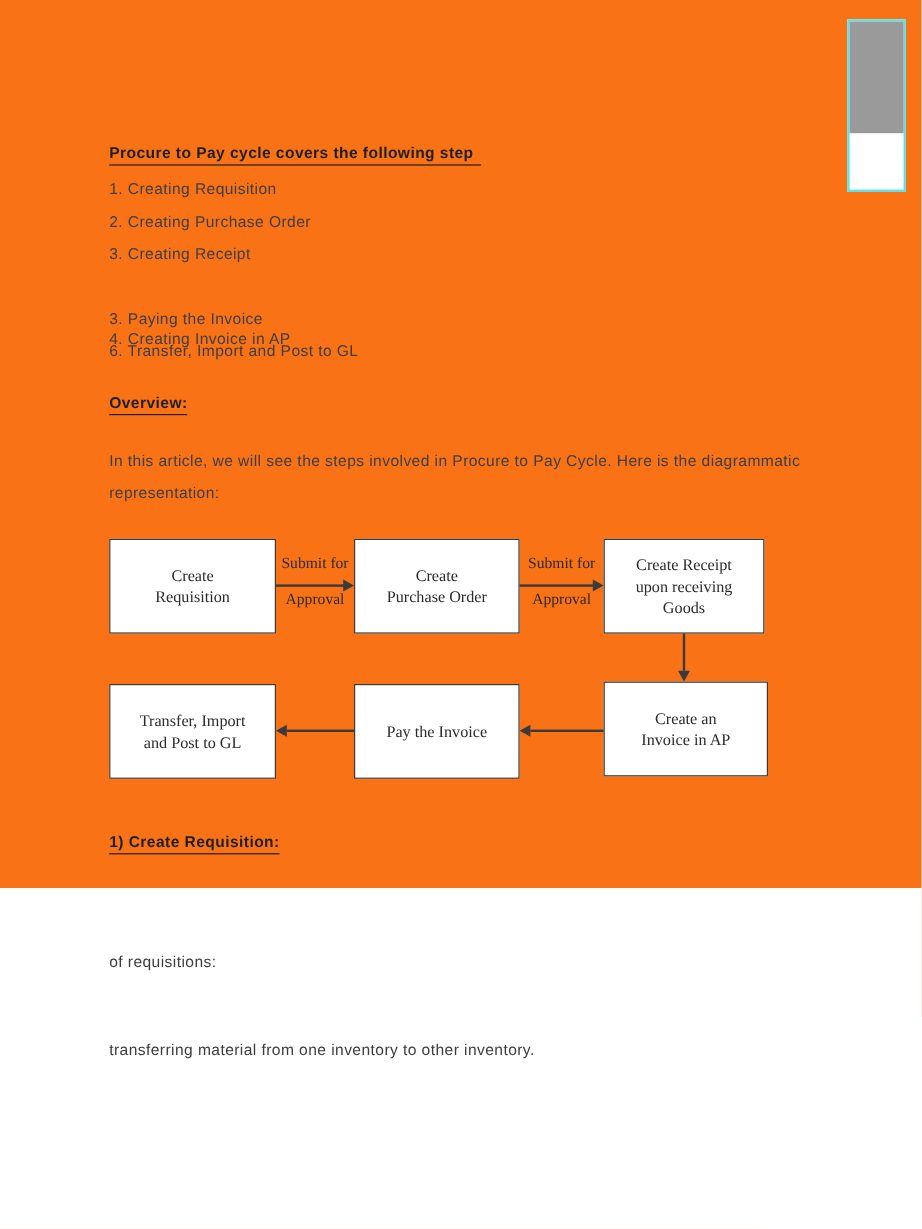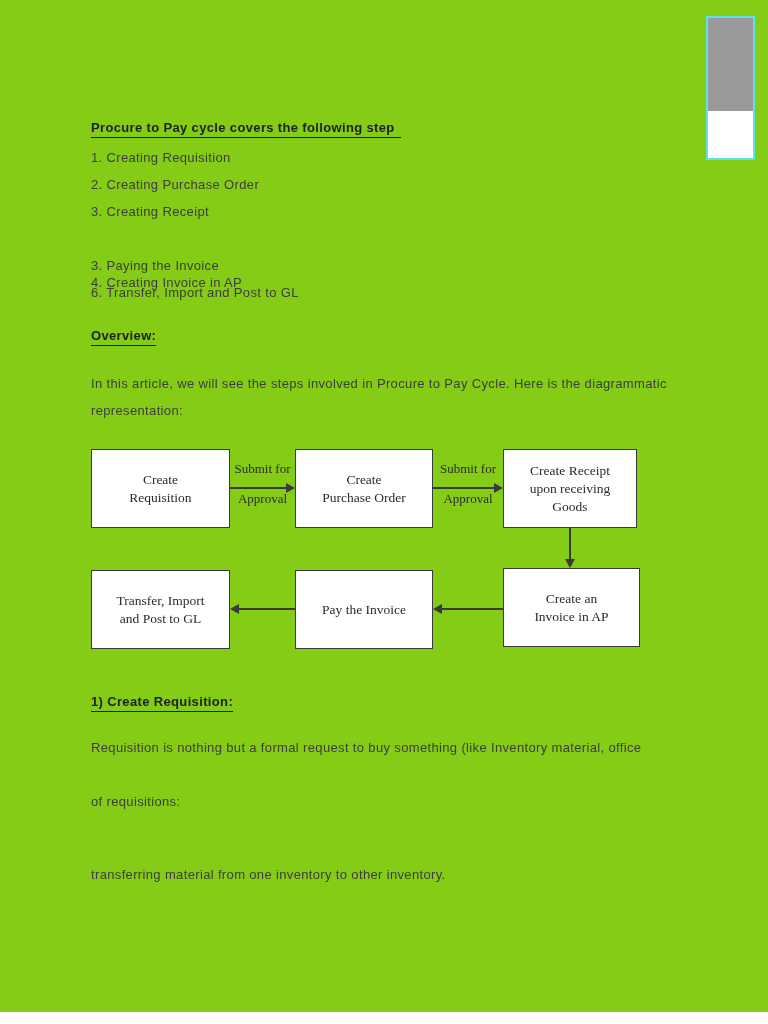--- a/index.html
+++ b/index.html
@@ -1,18 +1,18 @@
 <!DOCTYPE html>
 <html><head>
 <meta charset="utf-8">
 <style>
   * { margin: 0; padding: 0; box-sizing: border-box; }
   html, body { width: 768px; height: 1024px; background: #ffffff; overflow: hidden; }
   body { font-family: "Liberation Sans", sans-serif; color: #3d3d3d; }
-  .page { position: relative; width: 768px; height: 1012px; background: #84cc16; padding-left: 16px; }
+  .page { position: relative; width: 768px; height: 740px; background: #f97316; padding-left: 16px; }
 
   
   .tline { position: absolute; font-size: 13px; letter-spacing: 0.35px; color: #3d3d3d; white-space: nowrap; }
   .heading { font-weight: bold; color: #1f1f1f; }
   .heading .u { display: inline-block; border-bottom: 1.5px solid #1f1f1f; padding-bottom: 2px; }
   .heading .u.pad { padding-right: 6px; }
   .ul-label { text-decoration: none; border-bottom: 1px solid #3d3d3d; padding-bottom: 1px; }
 
   
   .minimap { position: absolute; left: 706px; top: 16px; width: 49px; height: 144px;
@@ -109,18 +109,17 @@
     <div class="fc-head-left" style="left:433px; top:604px;"></div>
 
     <div class="fc-hline" style="left:239px; top:608px; width:56px;"></div>
     <div class="fc-head-left" style="left:230px; top:604px;"></div>
 
   </div>
 
   <div class="tline heading" style="left:91px; top:694px;">
     <span class="u">1) Create Requisition:</span>
   </div>
-  <div class="tline" style="left:91px; top:740px;">Requisition is nothing but a formal request to buy something (like Inventory material, office</div>
   <div class="tline" style="left:91px; top:794px;">of requisitions:</div>
 
   <div class="tline" style="left:91px; top:867px;">transferring material from one inventory to other inventory.</div>
 
 </div>
 
 </body></html>

